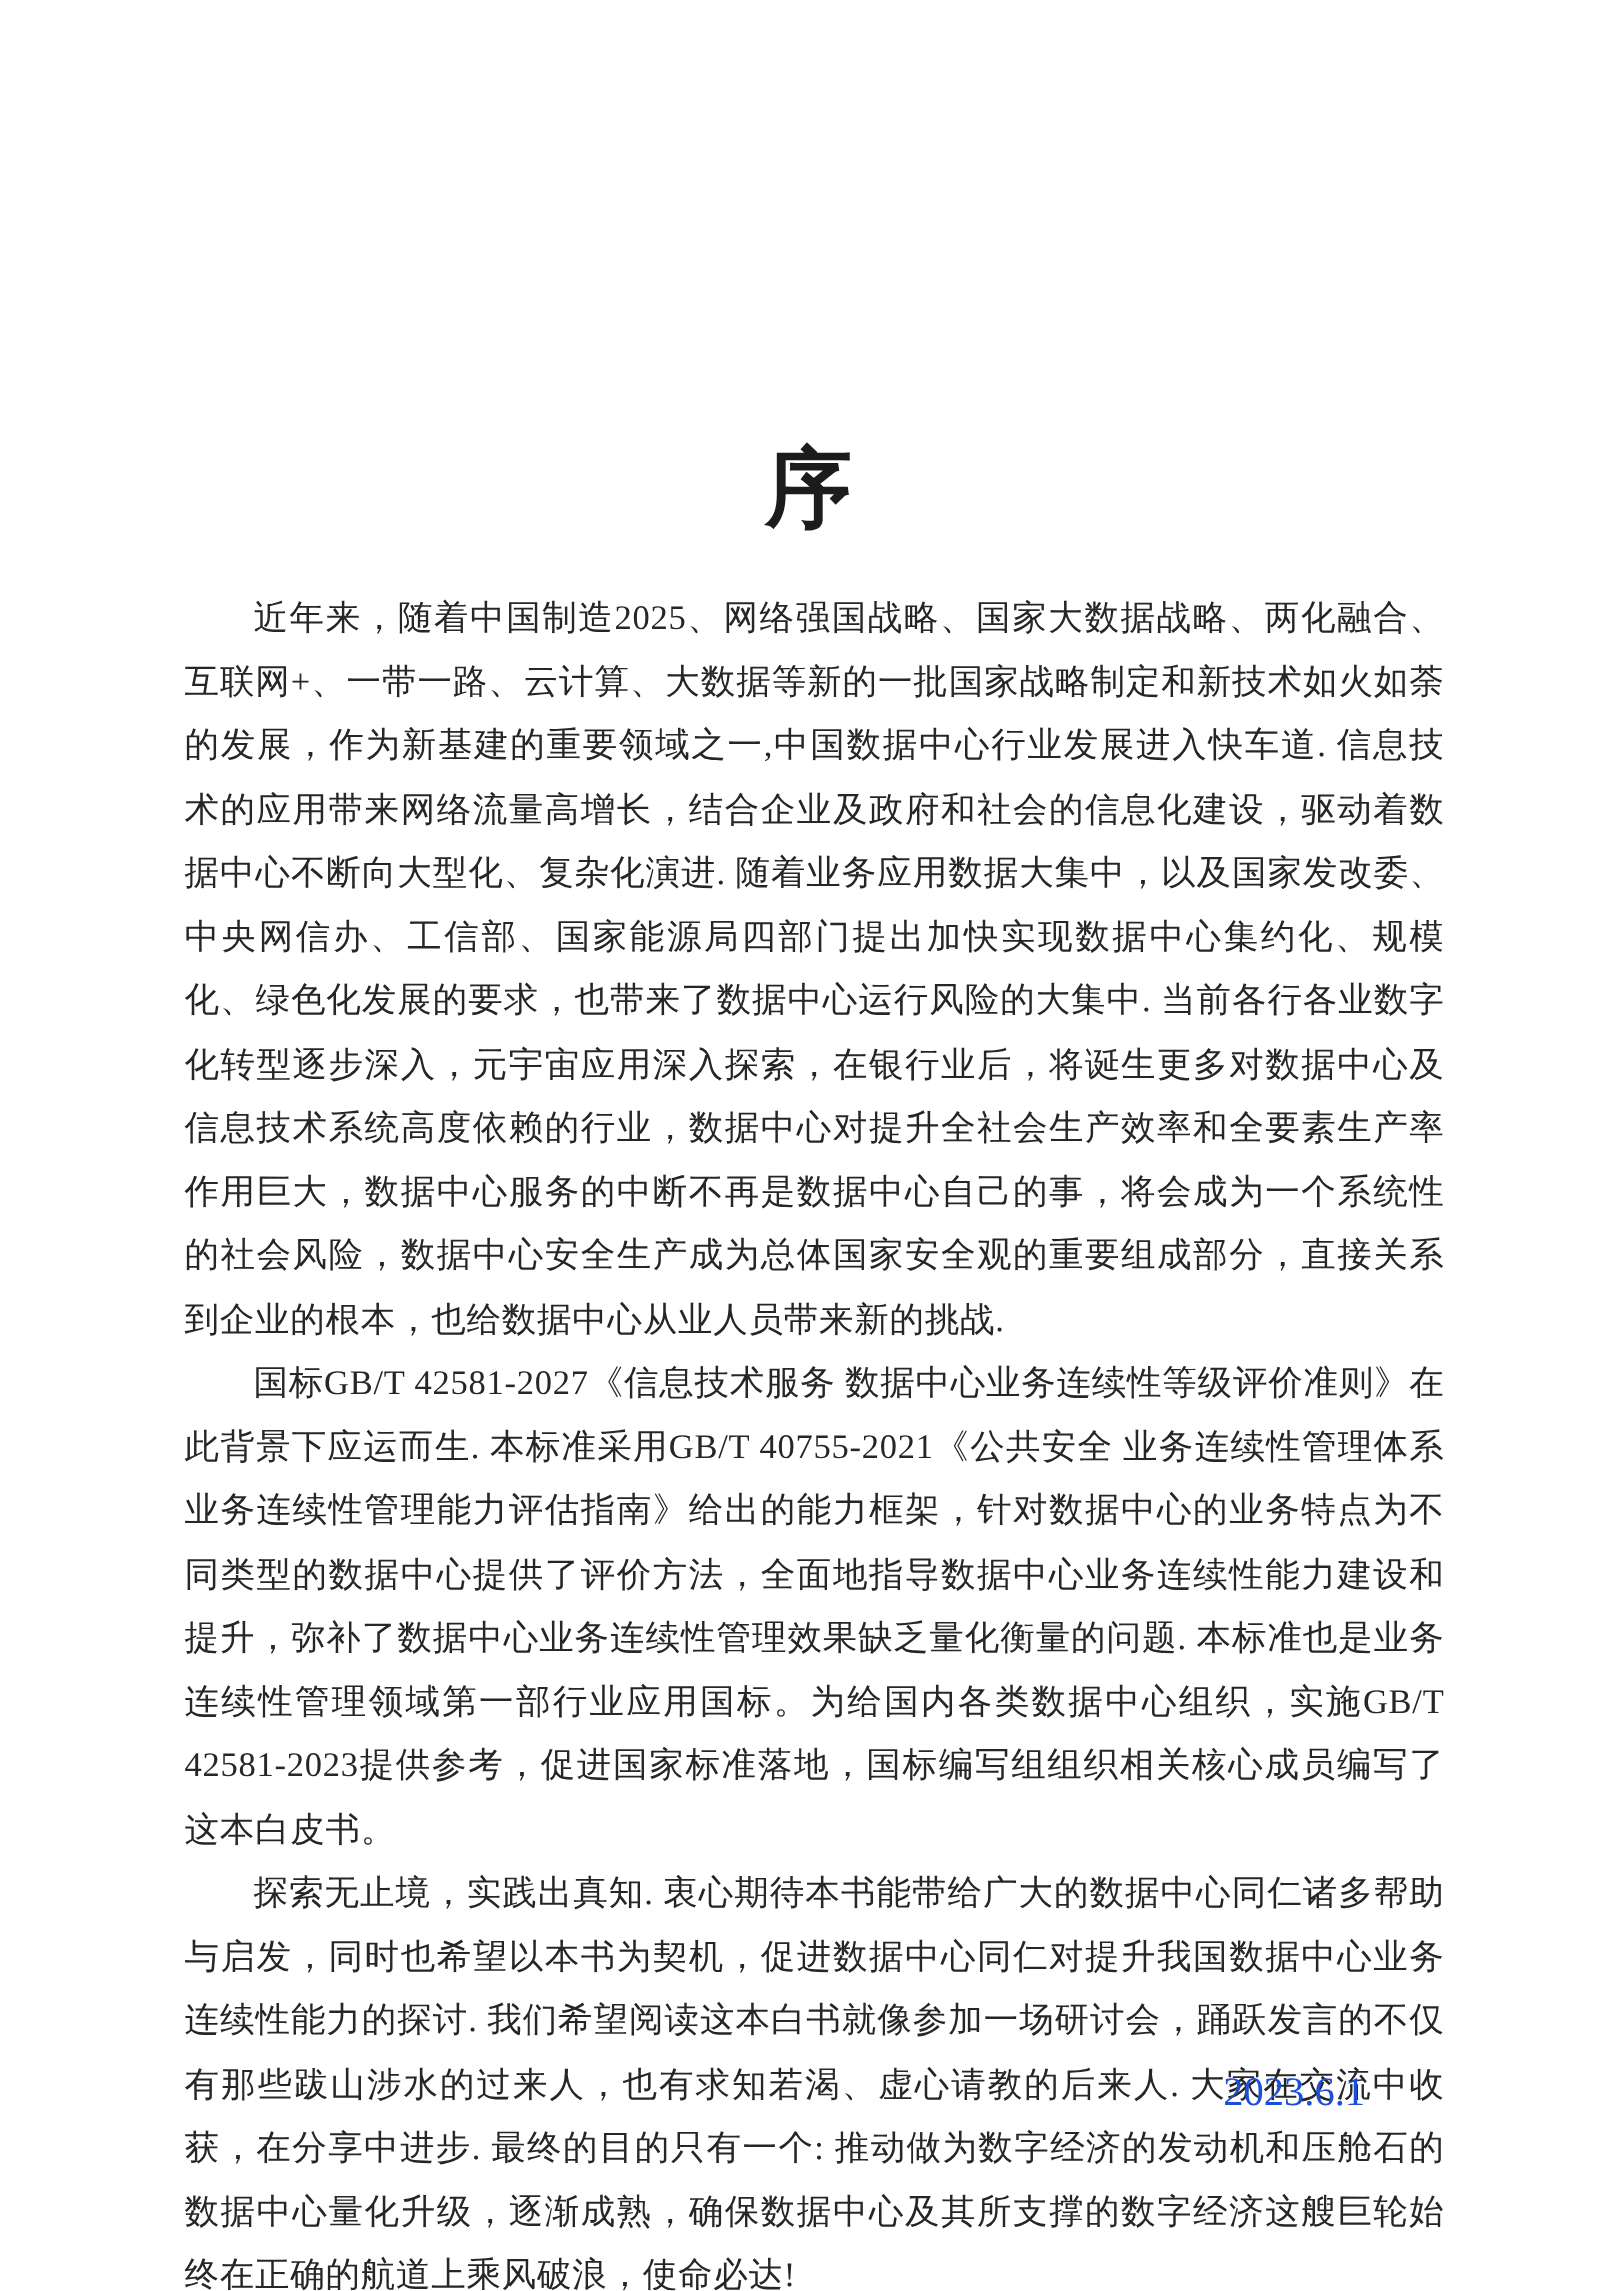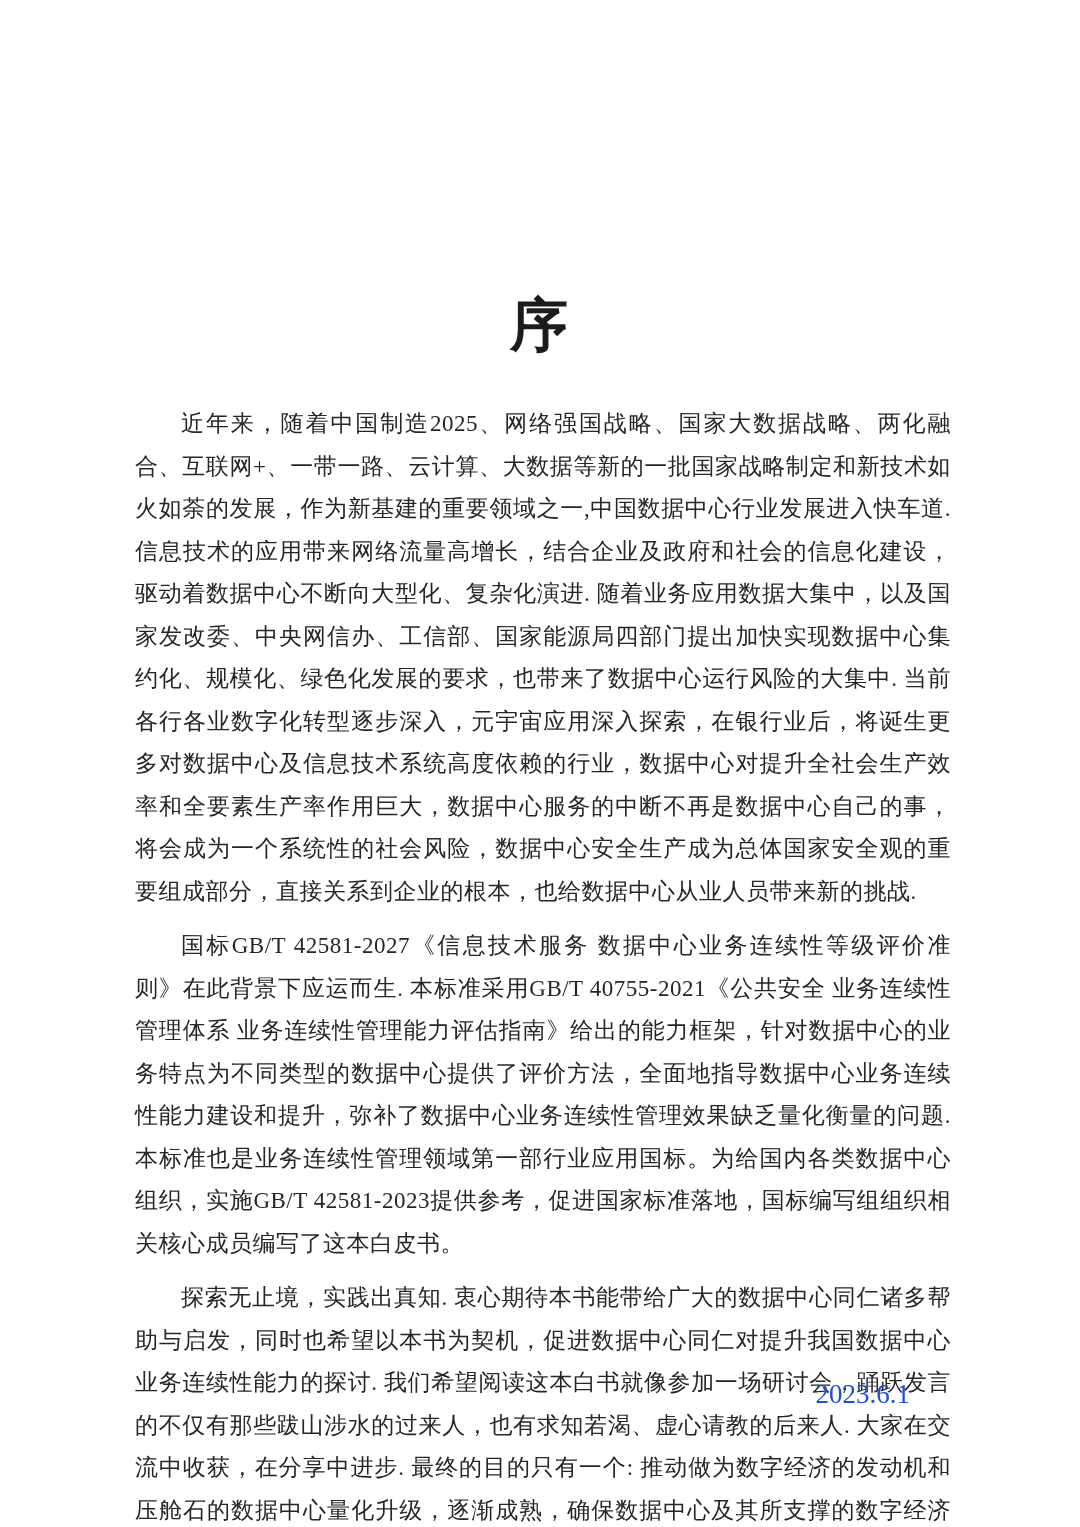--- a/index.html
+++ b/index.html
@@ -32,21 +32,21 @@
     top: 391px;
     left: 123px;
     width: 840px;
     font-size: 23px;
     line-height: 42.5px;
     text-align: justify;
     text-justify: inter-ideograph;
     letter-spacing: 0.5px;
   }
   .body-text p {
-    margin: 12px;
+    margin: 0;
     padding: 0;
     text-indent: 2em;
     font-family: Liberation Serif, serif;
   }
   .signature {
     position: absolute;
     top: 1333px;
     right: 152px;
     font-size: 24px;
     letter-spacing: 1px;

